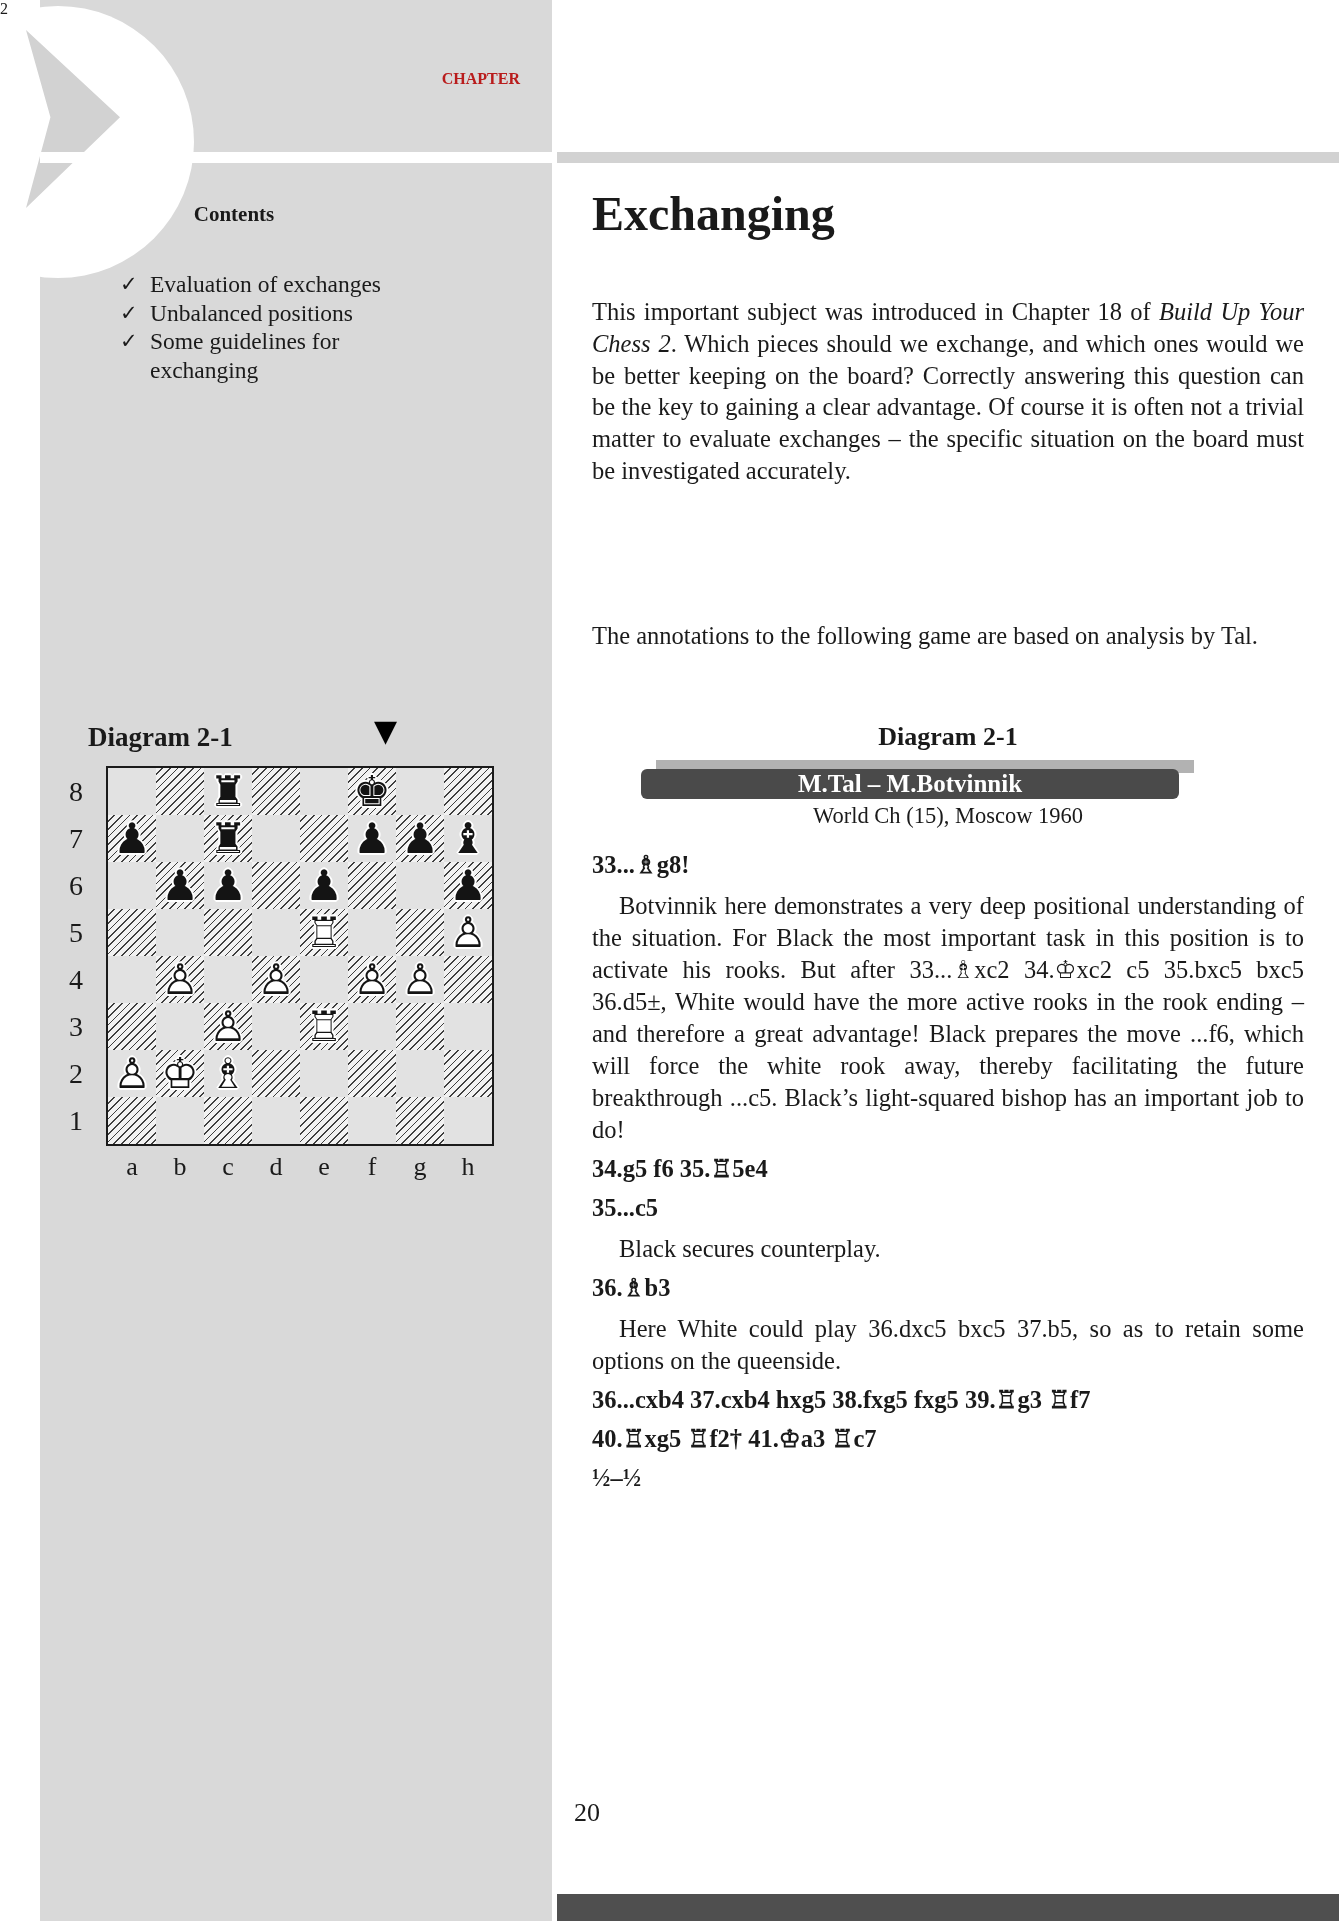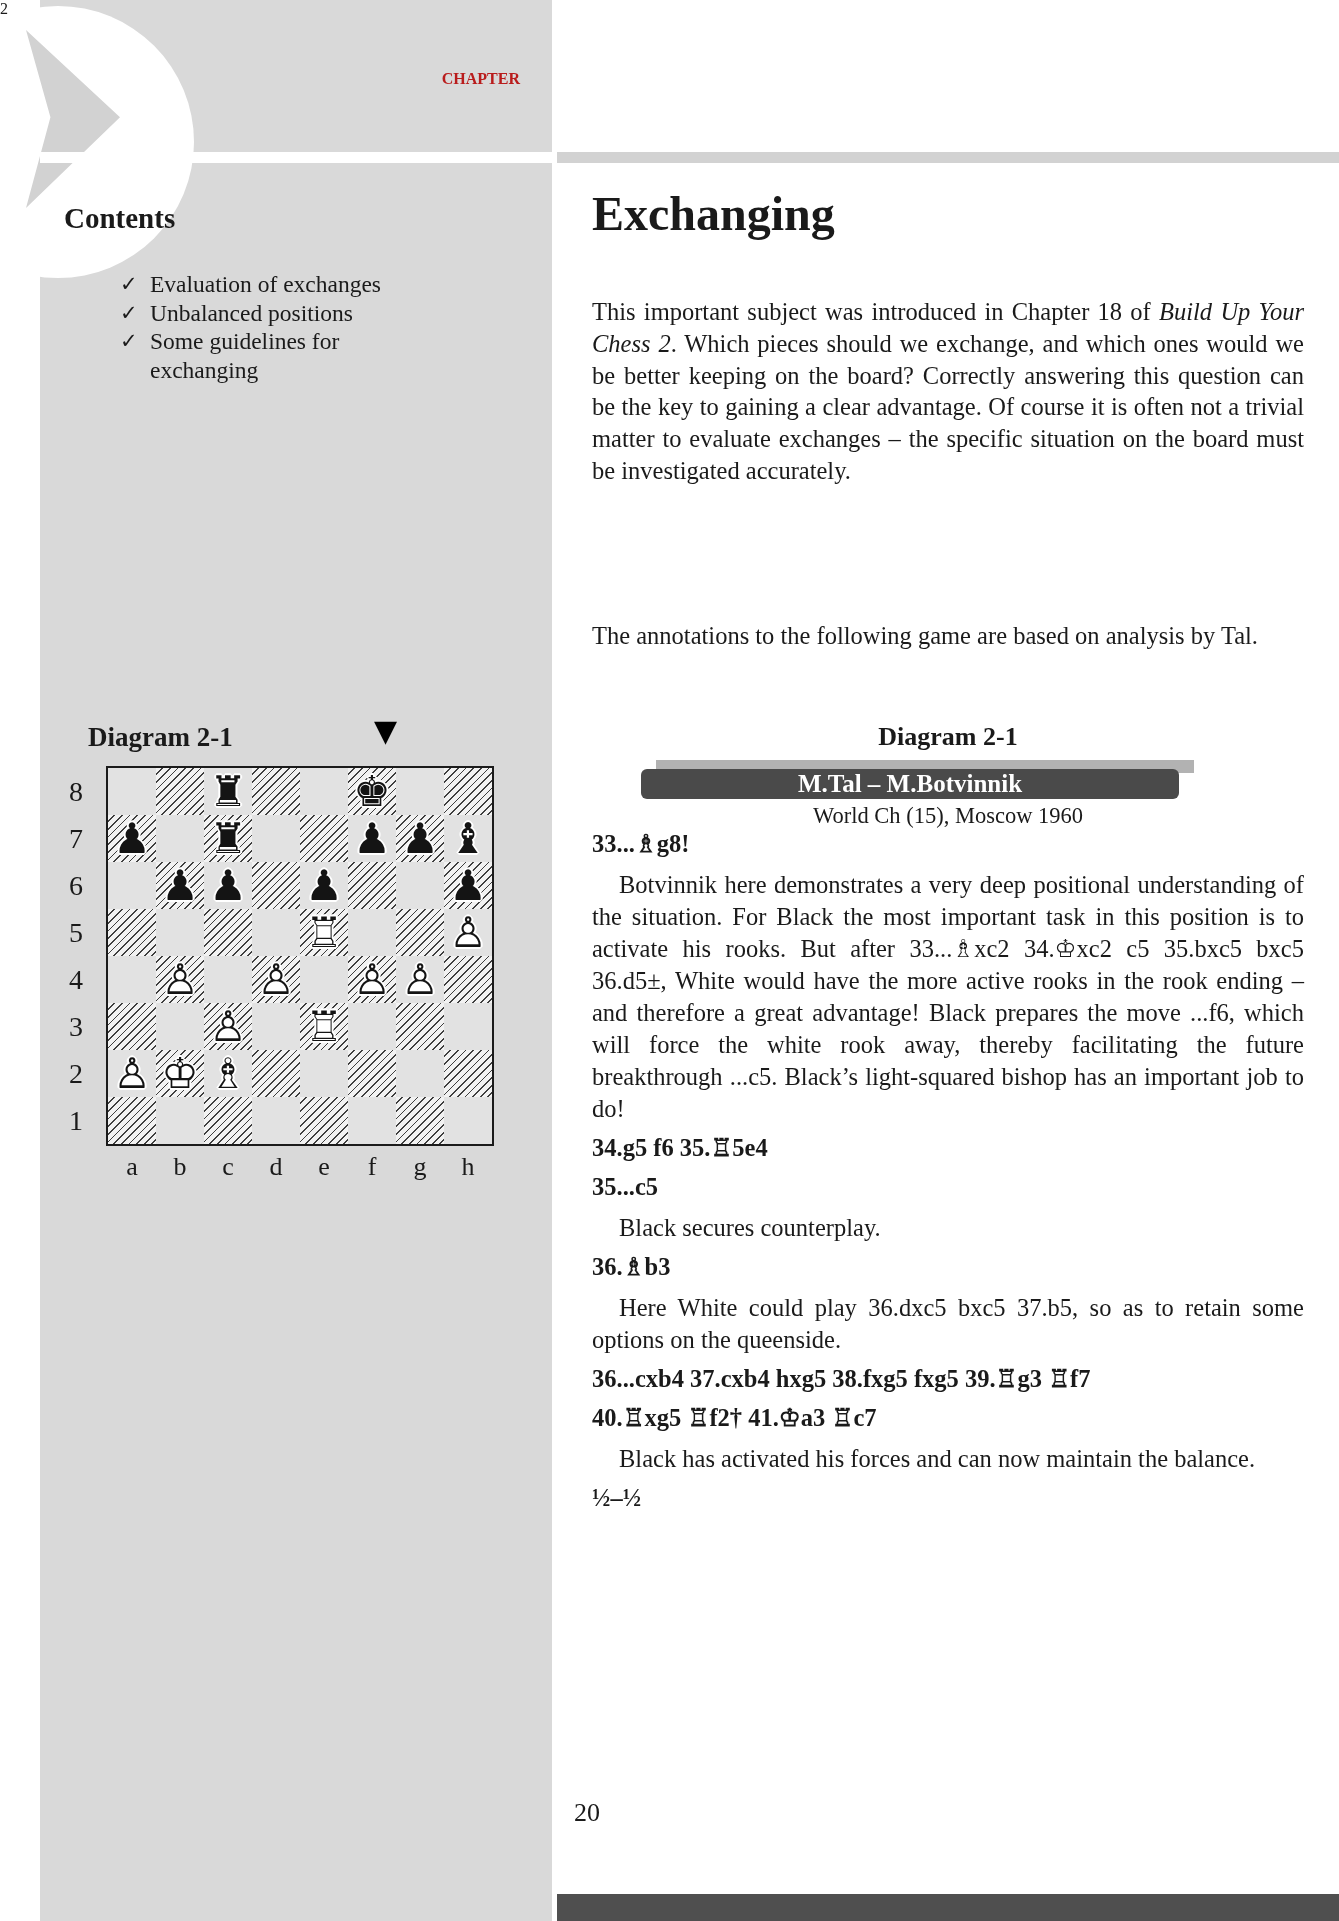--- a/index.html
+++ b/index.html
@@ -10,22 +10,22 @@
   .sidebar-bg{position:absolute;left:40px;top:0;width:512px;height:1921px;background:#d9d9d9;}
   .chapter-rule{position:absolute;left:40px;top:152px;width:512px;height:11px;background:#fff;}
   .top-stripe{position:absolute;left:557px;top:152px;width:782px;height:11px;background:#d2d2d2;}
   .chapter-word{position:absolute;left:40px;top:70px;width:480px;text-align:right;
 :13px;font-weight:700;color:#b91c1c;}        font-size:45px;line-height:52px;letter-spacing
   .chapter-num{position:absolute;left:568px;top:-6px;font-size:150px;line-height:1;color:#181818;}
   .chevron-circle{position:absolute;left:-78px;top:6px;width:272px;height:272px;border-radius:50%;background:#fff;}
   .chevron-arrow{position:absolute;left:26px;top:30px;width:94px;height:178px;background:#d2d2d2;
         clip-path:polygon(0 0,100% 49%,0 100%,26% 49%);}
 
-  .contents-title{position:absolute;left:64px;top:202px;width:340px;text-align:left;
-        font-size:29px;font-weight:700;}
+  .contents-title{position:absolute;left:64px;top:202px;width:340px;text-align:center;
+        font-size:21px;font-weight:700;}
   .contents-list{position:absolute;left:120px;top:270px;width:310px;}
   .contents-item{display:flex;align-items:flex-start;font-size:23.5px;line-height:28.5px;}
   .check{width:30px;flex:0 0 30px;font-family:"DejaVu Sans",sans-serif;font-size:21px;}
   .contents-item .txt{width:262px;}
 
   .diagram-label{position:absolute;left:88px;top:722px;font-size:27px;font-weight:700;}
   .flip-triangle{position:absolute;left:374px;top:716px;font-size:30px;line-height:30px;
         font-family:"DejaVu Sans",sans-serif;color:#000;}
 
   
@@ -51,21 +51,21 @@
   .intro{position:absolute;left:592px;top:296px;width:712px;}
   .para2{position:absolute;left:592px;top:620px;width:712px;}
   .italic{font-style:italic;}
   .diagram-caption{position:absolute;left:592px;top:722px;width:712px;text-align:center;
         font-size:26px;font-weight:700;}
   .players-shadow{position:absolute;left:656px;top:760px;width:538px;height:13px;background:#b2b2b2;}
   .players-bar{position:absolute;left:641px;top:769px;width:538px;height:30px;background:#4a4a4a;
         color:#fff;text-align:center;font-size:25px;font-weight:700;line-height:30px;border-radius:6px;}
   .event-line{position:absolute;left:592px;top:803px;width:712px;text-align:center;font-size:22.5px;}
 
-  .game{position:absolute;left:592px;top:828px;width:712px;}
+  .game{position:absolute;left:592px;top:849px;width:712px;}
   .game .line{font-size:24.5px;line-height:32px;text-align:justify;margin-top:9px;}
   .game .move{font-weight:700;margin-top:7px;text-align:left;}
   .game .move:first-child{margin-top:0;}
   .game .note{text-indent:27px;}
 
   .page-number{position:absolute;left:0;top:1798px;width:1174px;text-align:center;font-size:26px;}
   .bottom-bar{position:absolute;left:557px;top:1894px;width:782px;height:27px;background:#4f4f4f;}
 </style>
 </head>
 <body>
@@ -274,19 +274,18 @@
   <div class="game" id="game-block">
       <div class="line move">33...♗g8!</div>
       <div class="line note">Botvinnik here demonstrates a very deep positional understanding of the situation. For Black the most important task in this position is to activate his rooks. But after 33...♗xc2 34.♔xc2 c5 35.bxc5 bxc5 36.d5±, White would have the more active rooks in the rook ending – and therefore a great advantage! Black prepares the move ...f6, which will force the white rook away, thereby facilitating the future breakthrough ...c5. Black’s light-squared bishop has an important job to do!</div>
       <div class="line move">34.g5 f6 35.♖5e4</div>
       <div class="line move">35...c5</div>
       <div class="line note">Black secures counterplay.</div>
       <div class="line move">36.♗b3</div>
       <div class="line note">Here White could play 36.dxc5 bxc5 37.b5, so as to retain some options on the queenside.</div>
       <div class="line move">36...cxb4 37.cxb4 hxg5 38.fxg5 fxg5 39.♖g3 ♖f7</div>
       <div class="line move">40.♖xg5 ♖f2† 41.♔a3 ♖c7</div>
-      <div class="line note">Black has activated his forces and can now maintain the balance.</div>
       <div class="line move">½–½</div>
     </div>
 
   <div class="page-number">20</div>
   <div class="bottom-bar"></div>
 </div>
 
 </body></html>

